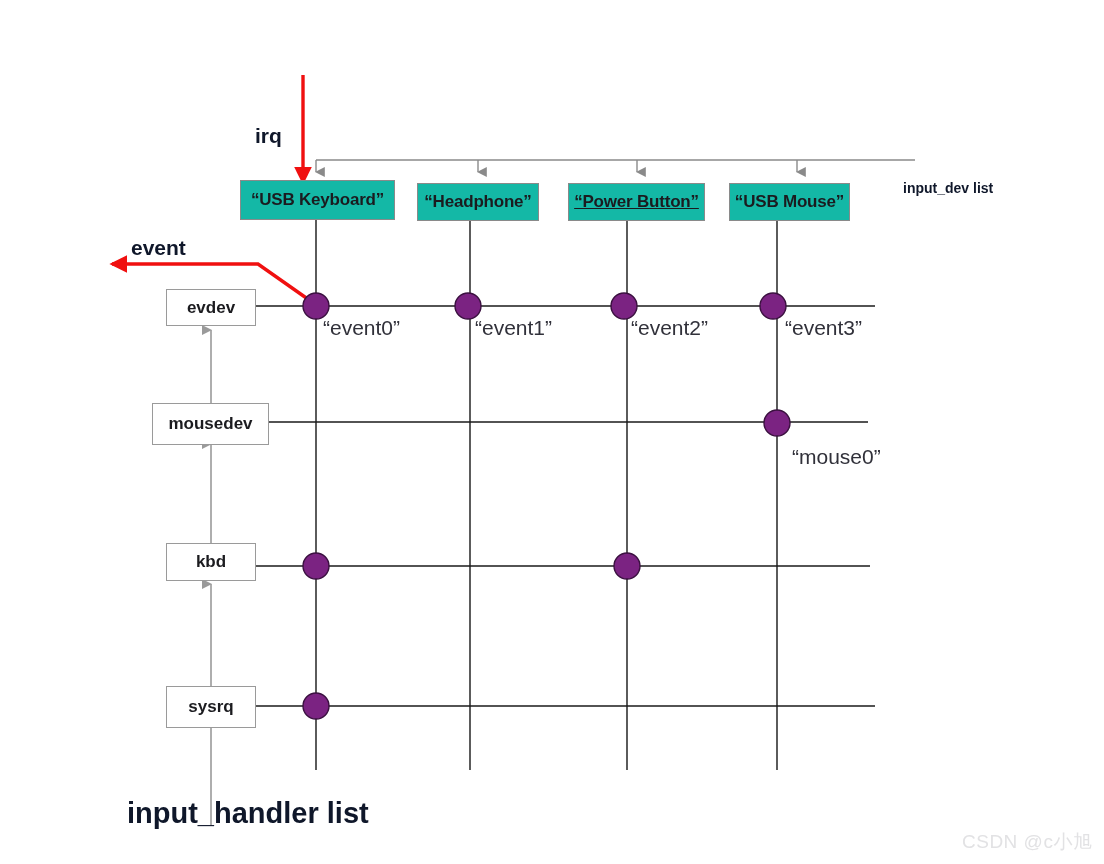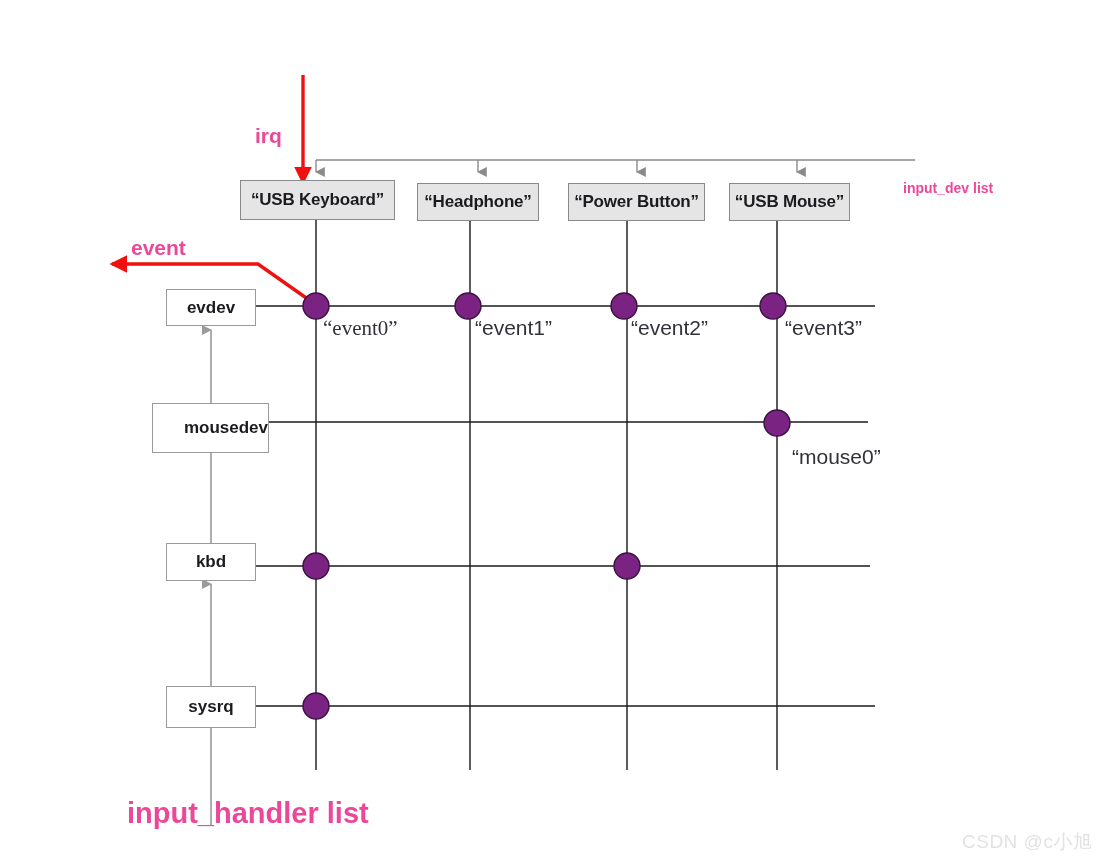--- a/index.html
+++ b/index.html
@@ -24,21 +24,21 @@
     position: absolute;
     inset: 0;
     width: 1104px;
     height: 864px;
     pointer-events: none;
   }
   .dev-box {
     position: absolute;
     box-sizing: border-box;
     border: 1px solid #8a8a8a;
-    background: #e5e5e5;
+    background: #14b8a6;
     color: #1b1b1f;
     font-weight: bold;
     font-size: 17px;
     display: flex;
     align-items: center;
     justify-content: center;
     white-space: nowrap;
     letter-spacing: -0.2px;
   }
   .handler-box {
@@ -56,21 +56,21 @@
   }
   .node-label {
     position: absolute;
     color: #31313a;
     font-size: 21px;
     white-space: nowrap;
     font-family: "Liberation Sans", sans-serif;
   }
   .bold-label {
     position: absolute;
-    color: #ec4899;
+    color: #0f172a;
     font-size: 21px;
     font-weight: bold;
     white-space: nowrap;
   }
   .watermark {
     position: absolute;
     color: #e2e2e4;
     font-size: 19px;
     white-space: nowrap;
     letter-spacing: 0.5px;
@@ -142,41 +142,41 @@
 </svg>
 
 <div class="overlay">
 
   <div class="dev-box" style="left:240px; top:180px; width:155px; height:40px;">
     <span>“USB Keyboard”</span>
   </div>
   <div class="dev-box" style="left:417px; top:183px; width:122px; height:38px;">
     <span>“Headphone”</span>
   </div>
-  <div class="dev-box" style="left:568px; top:183px; width:137px; height:38px;">
+  <div class="dev-box" style="left:568px; top:183px; width:137px; height:38px;text-decoration:underline;">
     <span>“Power Button”</span>
   </div>
   <div class="dev-box" style="left:729px; top:183px; width:121px; height:38px;">
     <span>“USB Mouse”</span>
   </div>
 
   <div class="handler-box" style="left:166px; top:289px; width:90px; height:37px;text-align:center;">
     <span>evdev</span>
   </div>
-  <div class="handler-box" style="left:152px; top:403px; width:117px; height:50px;justify-content:flex-end;">
+  <div class="handler-box" style="left:152px; top:403px; width:117px; height:42px;">
     <span>mousedev</span>
   </div>
   <div class="handler-box" style="left:166px; top:543px; width:90px; height:38px;">
     <span>kbd</span>
   </div>
   <div class="handler-box" style="left:166px; top:686px; width:90px; height:42px;">
     <span>sysrq</span>
   </div>
 
-  <div class="node-label" style="left:323px; top:316px;font-family:Liberation Serif, serif;">“event0”</div>
+  <div class="node-label" style="left:323px; top:316px;">“event0”</div>
   <div class="node-label" style="left:475px; top:316px;">“event1”</div>
   <div class="node-label" style="left:631px; top:316px;">“event2”</div>
   <div class="node-label" style="left:785px; top:316px;">“event3”</div>
   <div class="node-label" style="left:792px; top:445px;">“mouse0”</div>
 
   <div class="bold-label" style="left:903px; top:180px; font-size:14px;">input_dev list</div>
   <div class="bold-label" style="left:127px; top:797px; font-size:29px;">input_handler list</div>
   <div class="bold-label" style="left:255px; top:124px;">irq</div>
   <div class="bold-label" style="left:131px; top:236px;">event</div>
 

